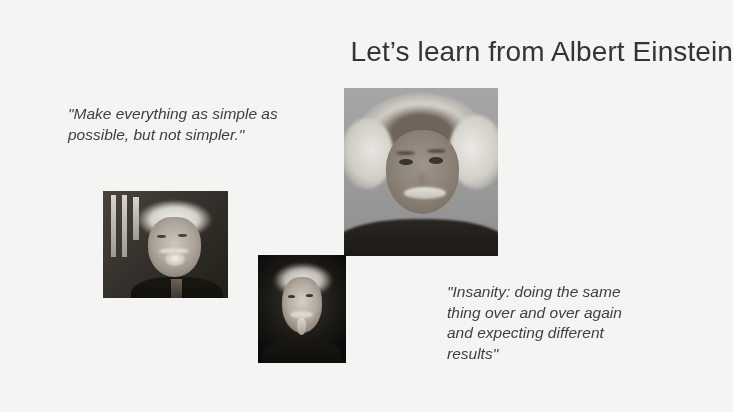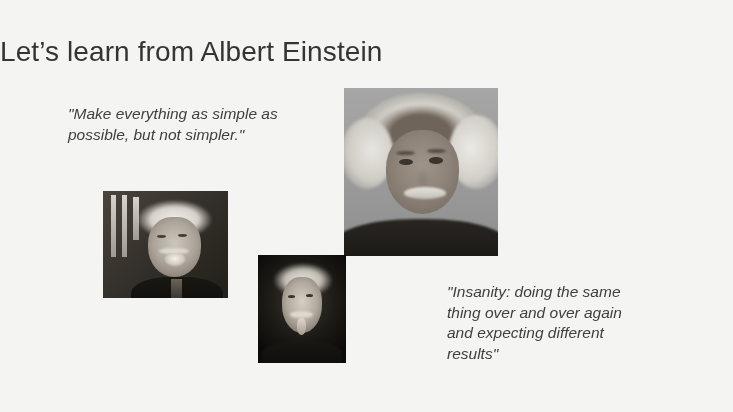--- a/index.html
+++ b/index.html
@@ -19,21 +19,21 @@
     height: 412px;
     background: #f4f4f2;
   }
 
   
   .slide-title {
     position: absolute;
     left: 0;
     top: 36px;
     width: 733px;
-    text-align: left;
+    text-align: right;
     font-size: 28px;
     font-weight: 300;
     color: #343434;
     letter-spacing: 0.1px;
     white-space: nowrap;
   }
 
   
   .quote {
     position: absolute;

